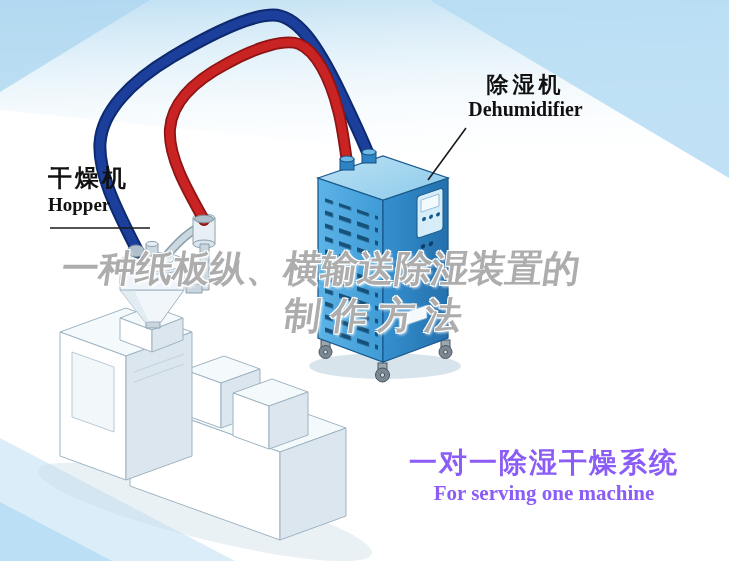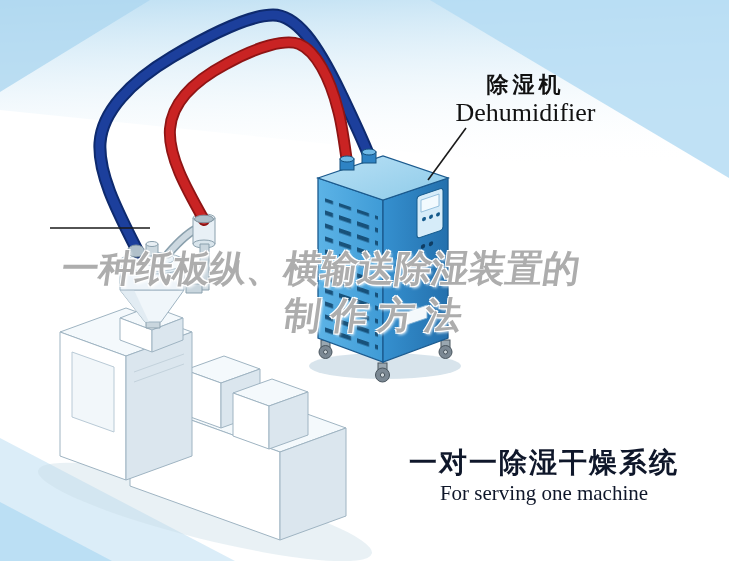--- a/index.html
+++ b/index.html
@@ -7,29 +7,29 @@
     position:relative;width:729px;height:561px;margin:0 auto;overflow:hidden;
     background:#ffffff;font-family:"Liberation Sans",sans-serif;
   }
   .stage svg{position:absolute;left:0;top:0;z-index:1;}
 
   
   .overlay{position:absolute;z-index:3;}
 
   .label-dehumidifier{left:438px;top:72px;width:175px;text-align:center;color:#111;}
   .label-dehumidifier .zh{font-size:22px;font-weight:900;letter-spacing:4px;line-height:1.15;}
-  .label-dehumidifier .en{font-family:"Liberation Serif",serif;font-size:26px;font-weight:400;line-height:1.2;}
+  .label-dehumidifier .en{font-family:"Liberation Serif",serif;font-size:20px;font-weight:700;line-height:1.2;}
 
   .label-hopper{left:48px;top:164px;width:110px;text-align:left;color:#111;}
   .label-hopper .zh{font-size:24px;font-weight:900;letter-spacing:3px;line-height:1.2;}
   .label-hopper .en{font-family:"Liberation Serif",serif;font-size:19px;font-weight:700;line-height:1.3;}
 
-  .caption{left:388px;top:447px;width:312px;text-align:center;color:#0f172a;}
+  .caption{left:388px;top:447px;width:312px;text-align:center;color:#8b5cf6;}
   .caption .zh{font-size:28px;font-weight:900;letter-spacing:2px;line-height:1.15;}
-  .caption .en{font-family:"Liberation Serif",serif;font-size:21px;font-weight:400;line-height:1.35;}
+  .caption .en{font-family:"Liberation Serif",serif;font-size:21px;font-weight:700;line-height:1.35;}
 
   .watermark{
     position:absolute;z-index:2;white-space:nowrap;
     font-weight:800;color:rgba(122,122,122,0.62);
     transform:skewX(-8deg);
     text-shadow:-1px -1px 0 #fff,1px -1px 0 #fff,-1px 1px 0 #fff,1px 1px 0 #fff,2px 2px 3px rgba(255,255,255,0.9);
   }
   .watermark.l1{left:62px;top:244px;font-size:37px;letter-spacing:0px;}
   .watermark.l2{left:284px;top:291px;font-size:37px;letter-spacing:10px;}
 </style>
@@ -185,19 +185,23 @@
   </svg>
 
   <div class="watermark l1">一种纸板纵、横输送除湿装置的</div>
   <div class="watermark l2">制作方法</div>
 
   <div class="overlay label-dehumidifier">
     <div class="zh">除湿机</div>
     <div class="en">Dehumidifier</div>
   </div>
 
+  <div class="overlay label-hopper">
+    <div class="zh">干燥机</div>
+    <div class="en">Hopper</div>
+  </div>
 
   <div class="overlay caption">
     <div class="zh">一对一除湿干燥系统</div>
     <div class="en">For serving one machine</div>
   </div>
 
 </div>
 
 </body></html>

